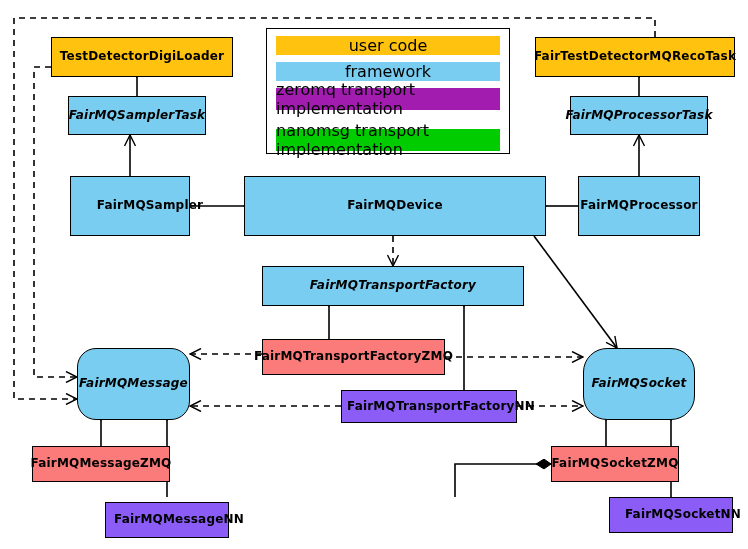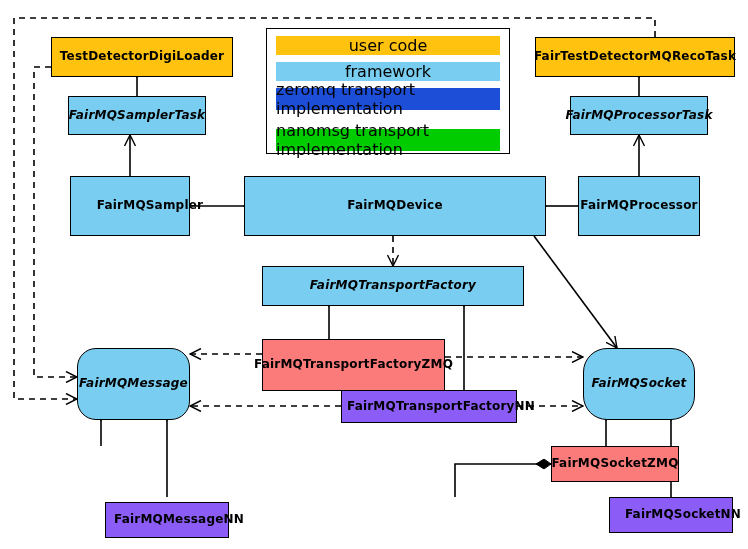--- a/index.html
+++ b/index.html
@@ -61,21 +61,21 @@
     height: 22px;
     display: flex;
     align-items: center;
     justify-content: center;
     font-size: 16px;
     font-weight: normal;
     color: #000000;
   }
   .legend-row.usercode  { background: #ffc20e; }
   .legend-row.framework { background: #79cdf0; }
-  .legend-row.zeromq    { background: #1d4ed8; }
+  .legend-row.zeromq    { background: #a21caf; }
   .legend-row.nanomsg   { background: #00cc00; margin-top: 12px; }
 </style>
 </head>
 <body>
 
 <div id="diagram-root">
 
   <svg id="wires" viewBox="0 0 748 549" xmlns="http://www.w3.org/2000/svg">
     <defs>
       <marker id="hollow-tri-up" markerWidth="14" markerHeight="12" refX="1" refY="6" orient="auto" markerUnits="userSpaceOnUse">
@@ -160,36 +160,39 @@
   </div>
 
   <div class="node framework abstract" style="left:570px; top:96px; width:138px; height:39px;">
     <span>FairMQProcessorTask</span>
   </div>
 
   <div class="node framework abstract" style="left:262px; top:266px; width:262px; height:40px;">
     <span>FairMQTransportFactory</span>
   </div>
 
-  <div class="node zeromq" style="left:262px; top:339px; width:183px; height:52px;">
+  <div class="node zeromq" style="left:262px; top:339px; width:183px; height:36px;">
     <span>FairMQTransportFactoryZMQ</span>
   </div>
 
   <div class="node nanomsg" style="left:341px; top:390px; width:176px; height:33px;">
     <span>FairMQTransportFactoryNN</span>
   </div>
 
   <div class="node framework abstract" style="left:77px; top:348px; width:113px; height:72px;border-radius:19px;">
     <span>FairMQMessage</span>
   </div>
 
   <div class="node framework abstract" style="left:583px; top:348px; width:112px; height:72px;border-radius:24px;">
     <span>FairMQSocket</span>
   </div>
 
+  <div class="node zeromq" style="left:32px; top:446px; width:138px; height:36px;">
+    <span>FairMQMessageZMQ</span>
+  </div>
 
   <div class="node nanomsg" style="left:105px; top:502px; width:124px; height:36px;">
     <span>FairMQMessageNN</span>
   </div>
 
 
   <div class="node zeromq" style="left:551px; top:446px; width:128px; height:36px;">
     <span>FairMQSocketZMQ</span>
   </div>
 

